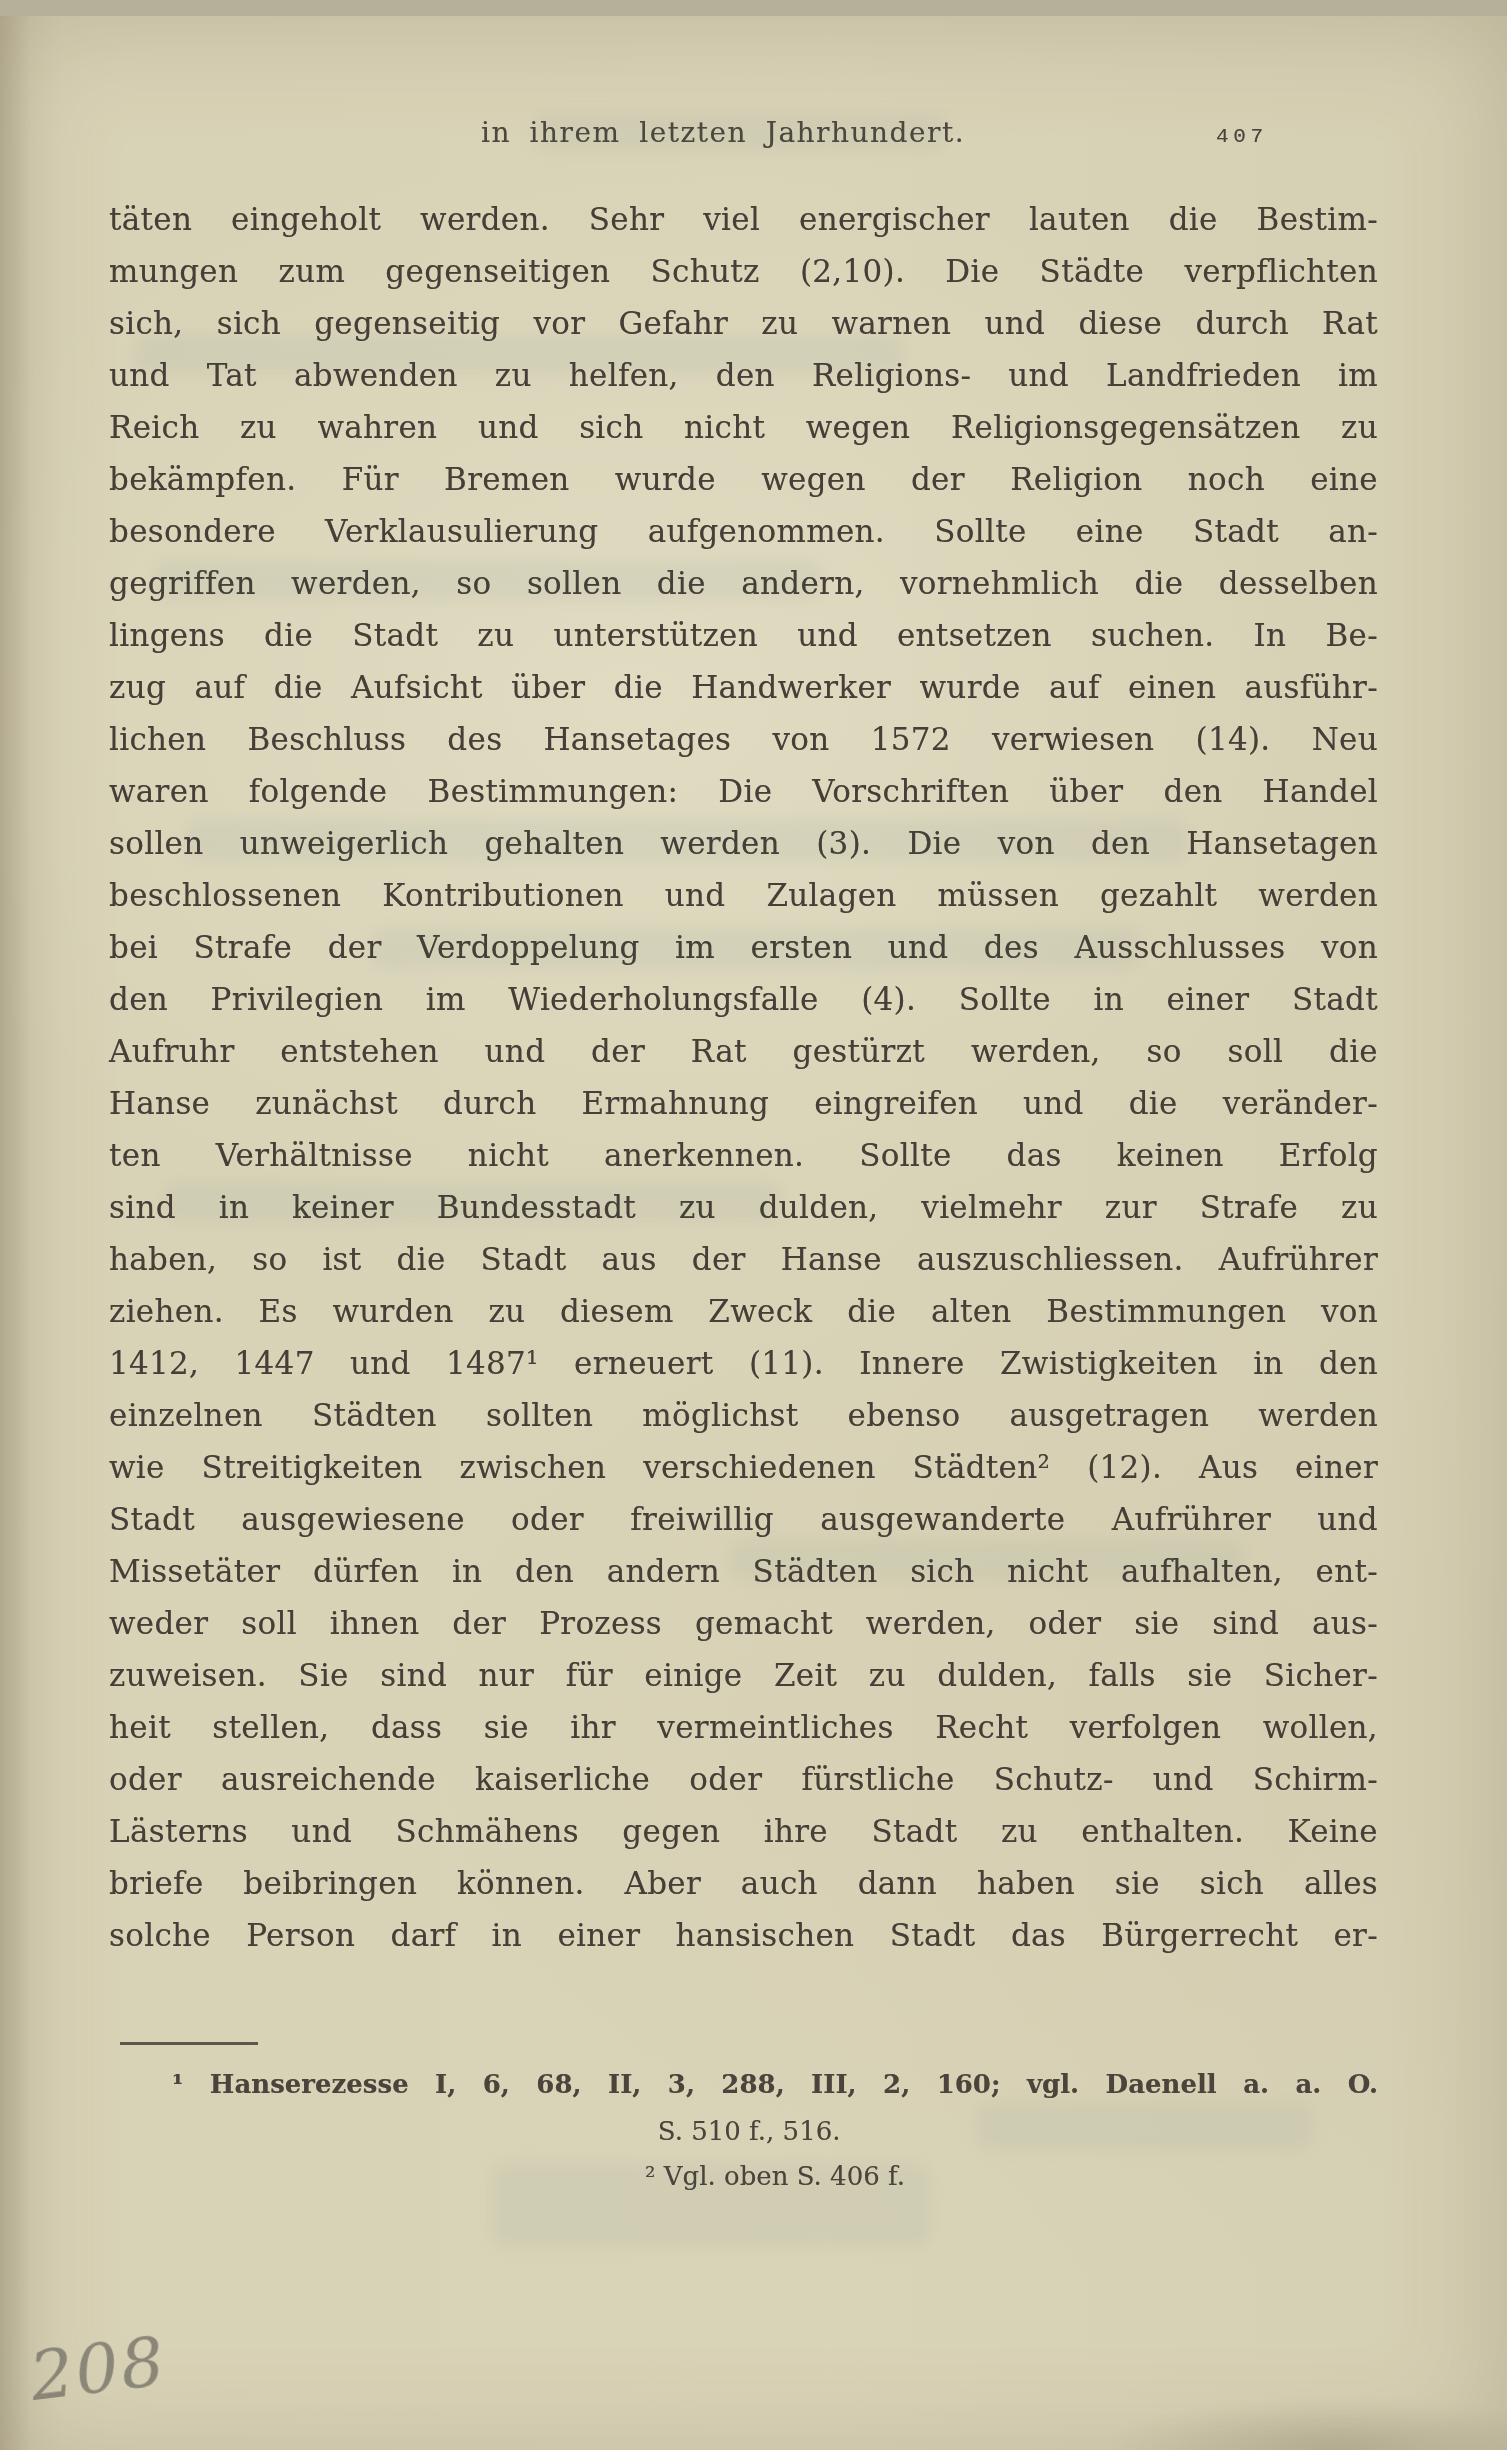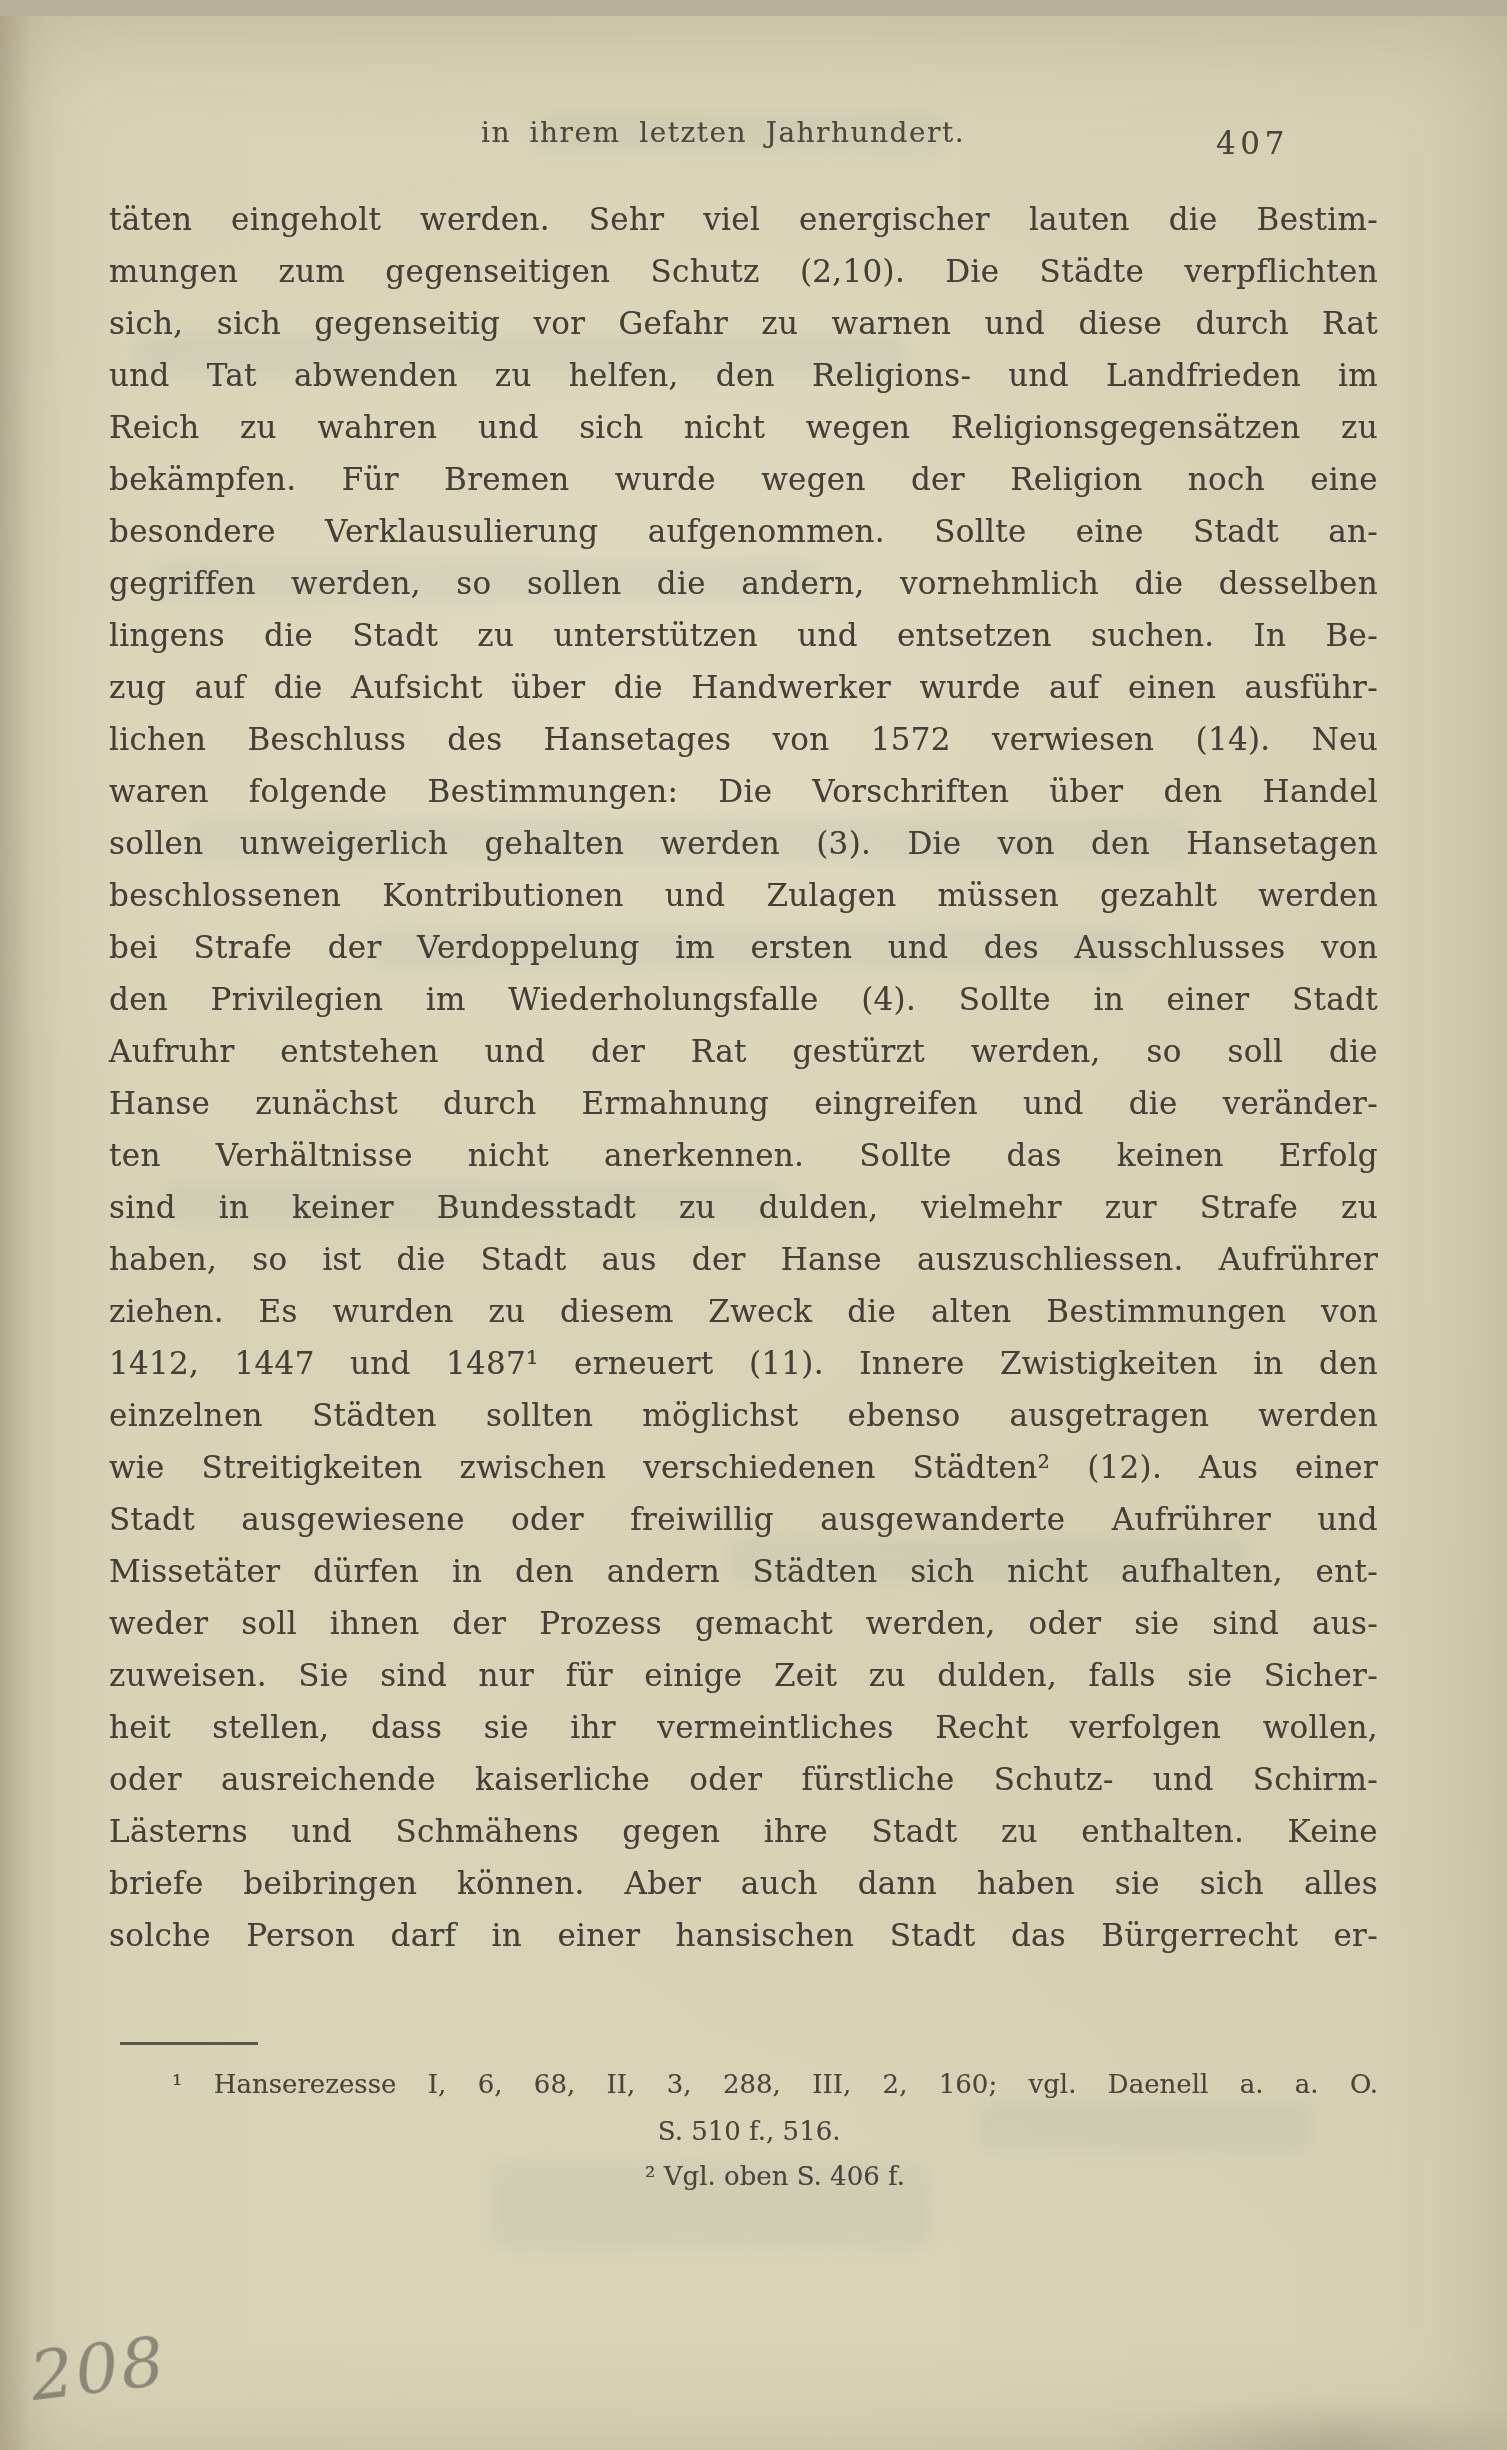--- a/index.html
+++ b/index.html
@@ -38,24 +38,25 @@
     word-spacing: 8.2px;
     color: #4e473f;
     text-shadow: 0 0 0.5px rgba(78,71,63,0.45);
     white-space: nowrap;
   }
 
   .page-number {
     position: absolute;
     top: 109px;
     left: 1216px;
-    font-size: 31px;
+    font-size: 21px;
     letter-spacing: 4.6px;
     color: #4a443c;
     text-shadow: 0 0 0.5px rgba(74,68,60,0.45);
+    font-family: Liberation Mono, monospace;
   }
 
   .body-block {
     position: absolute;
     left: 109px;
     top: 177px;
     width: 1269px;
   }
   .line {
     height: 52px;
@@ -85,20 +86,21 @@
     font-size: 26px;
     color: #4a443c;
     text-shadow: 0 0 0.5px rgba(74,68,60,0.40);
   }
   .fn-line1 {
     text-indent: 63px;
     text-align: justify;
     text-align-last: justify;
     height: 47px;
     line-height: 37px;
+    font-weight: bold;
   }
   .fn-line2 {
     padding-left: 11.3px;
     height: 45px;
     line-height: 37px;
     text-align: center;
   }
   .fn-note2 {
     text-indent: 63px;
     height: 45px;

